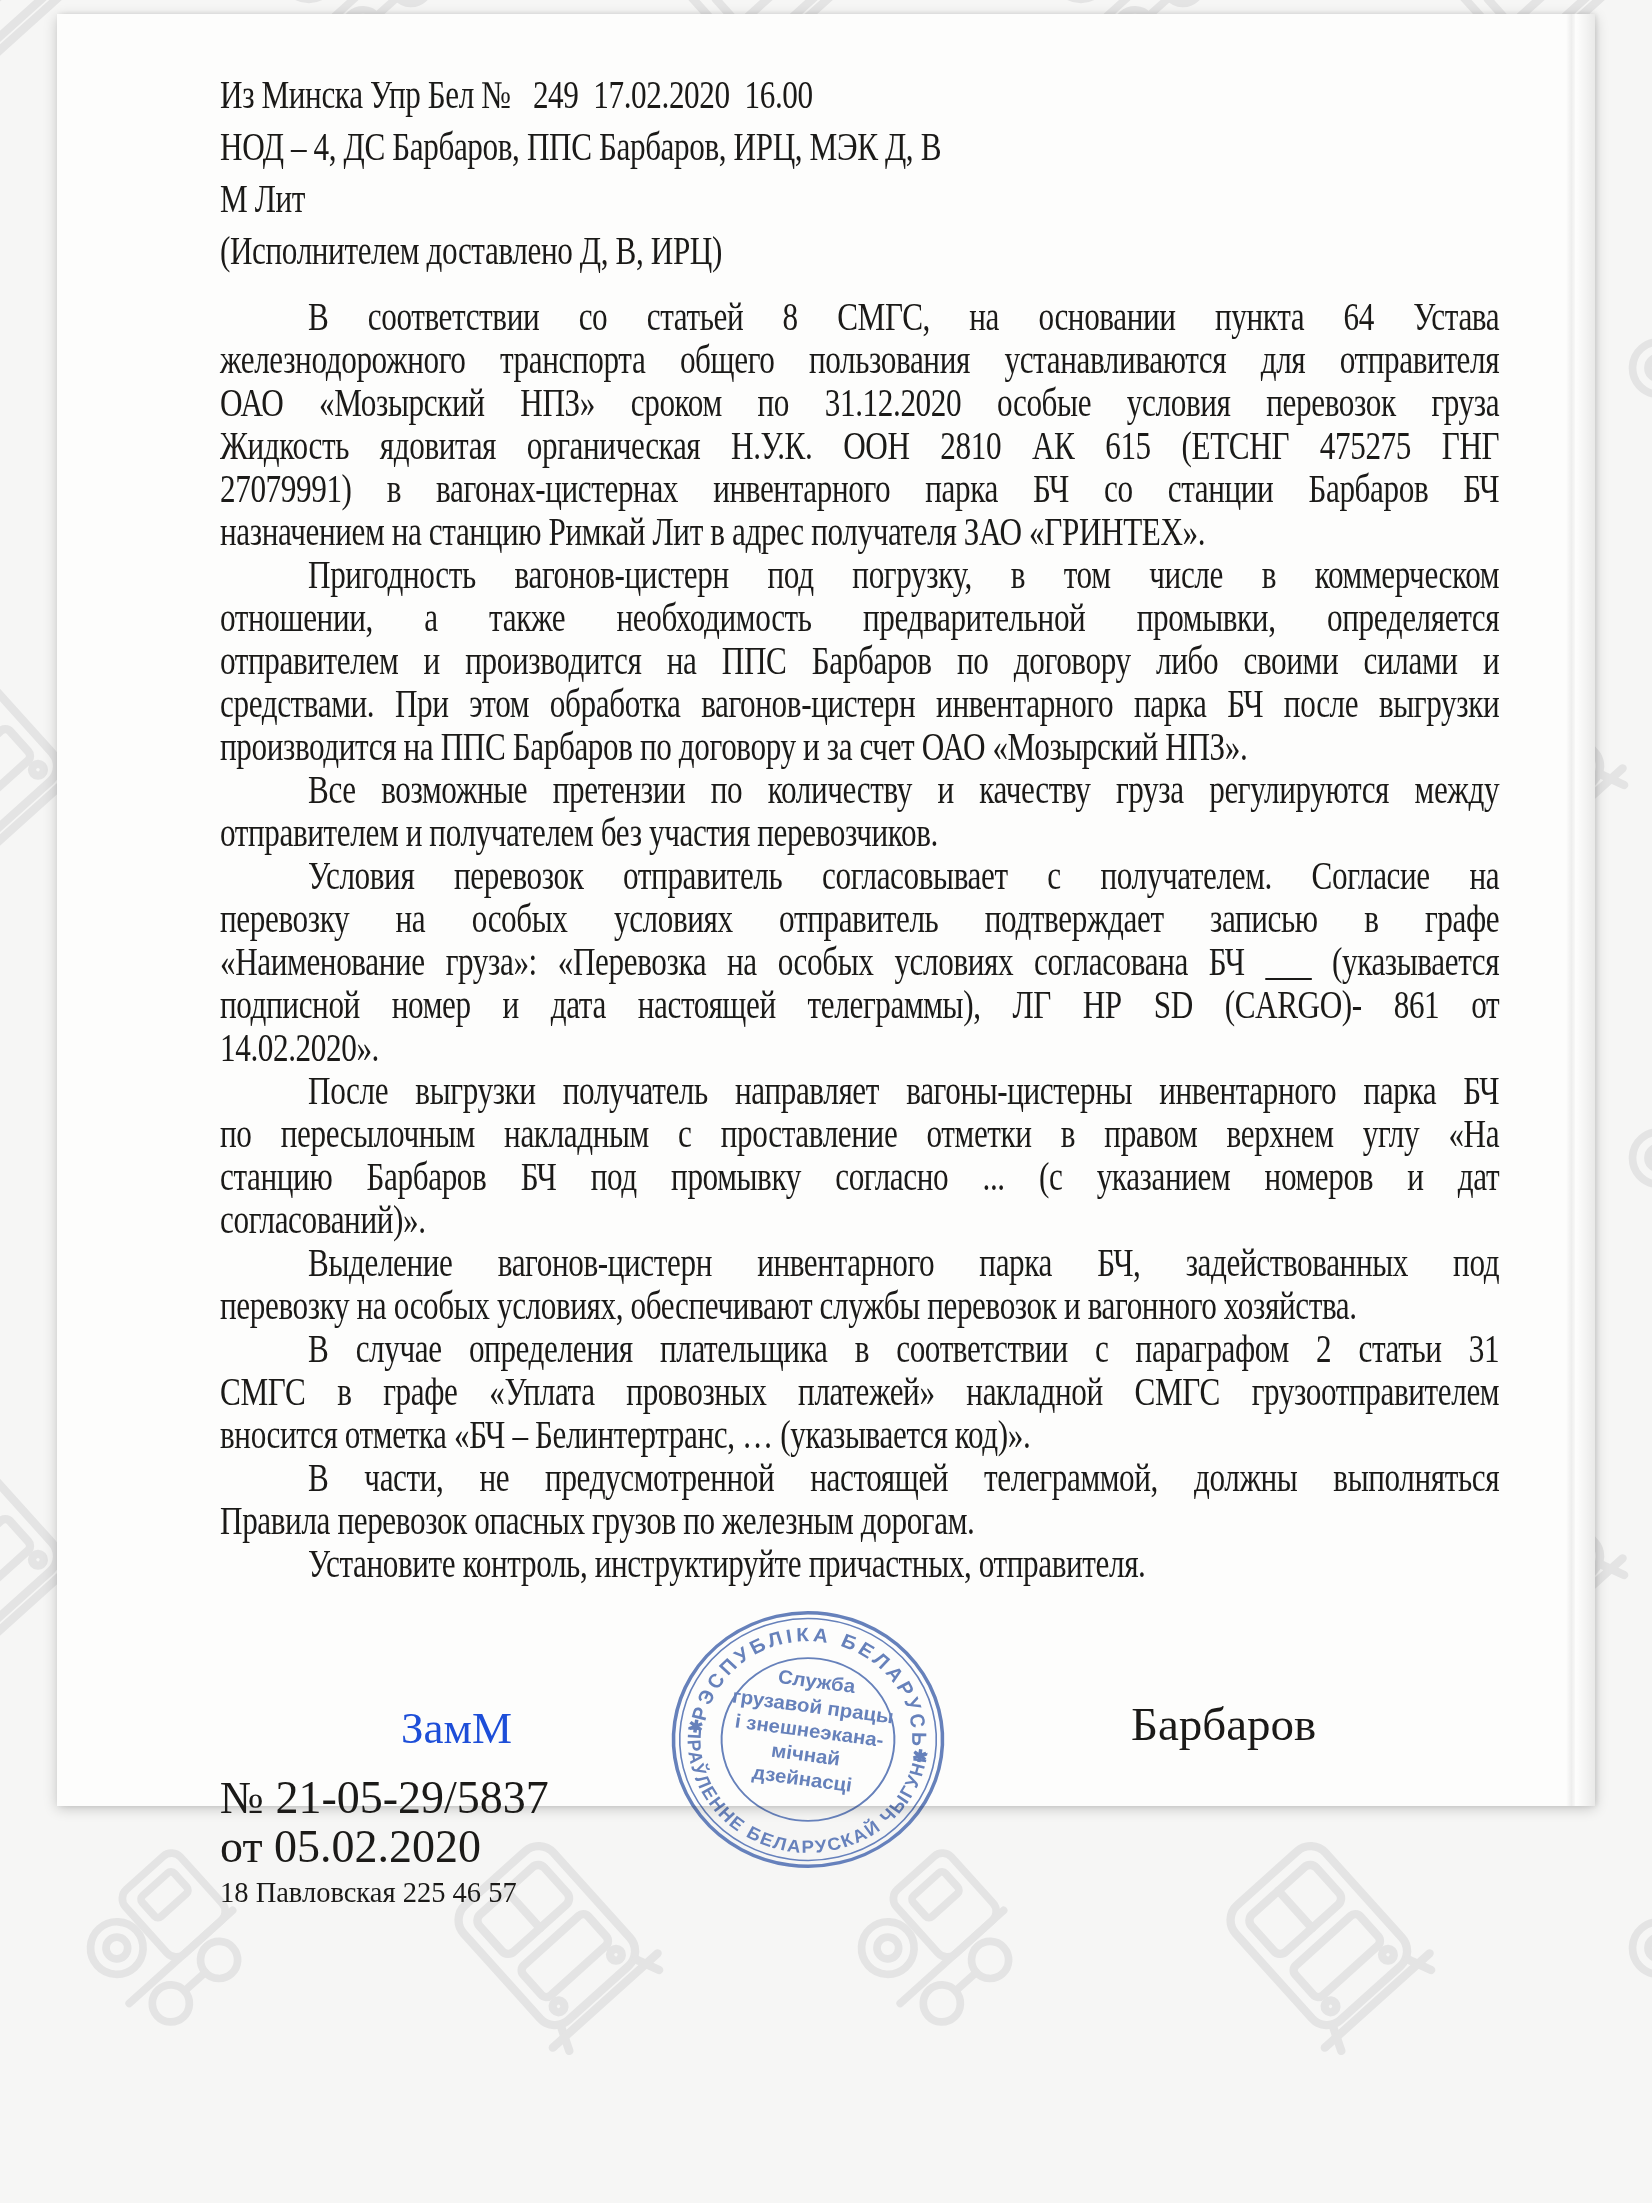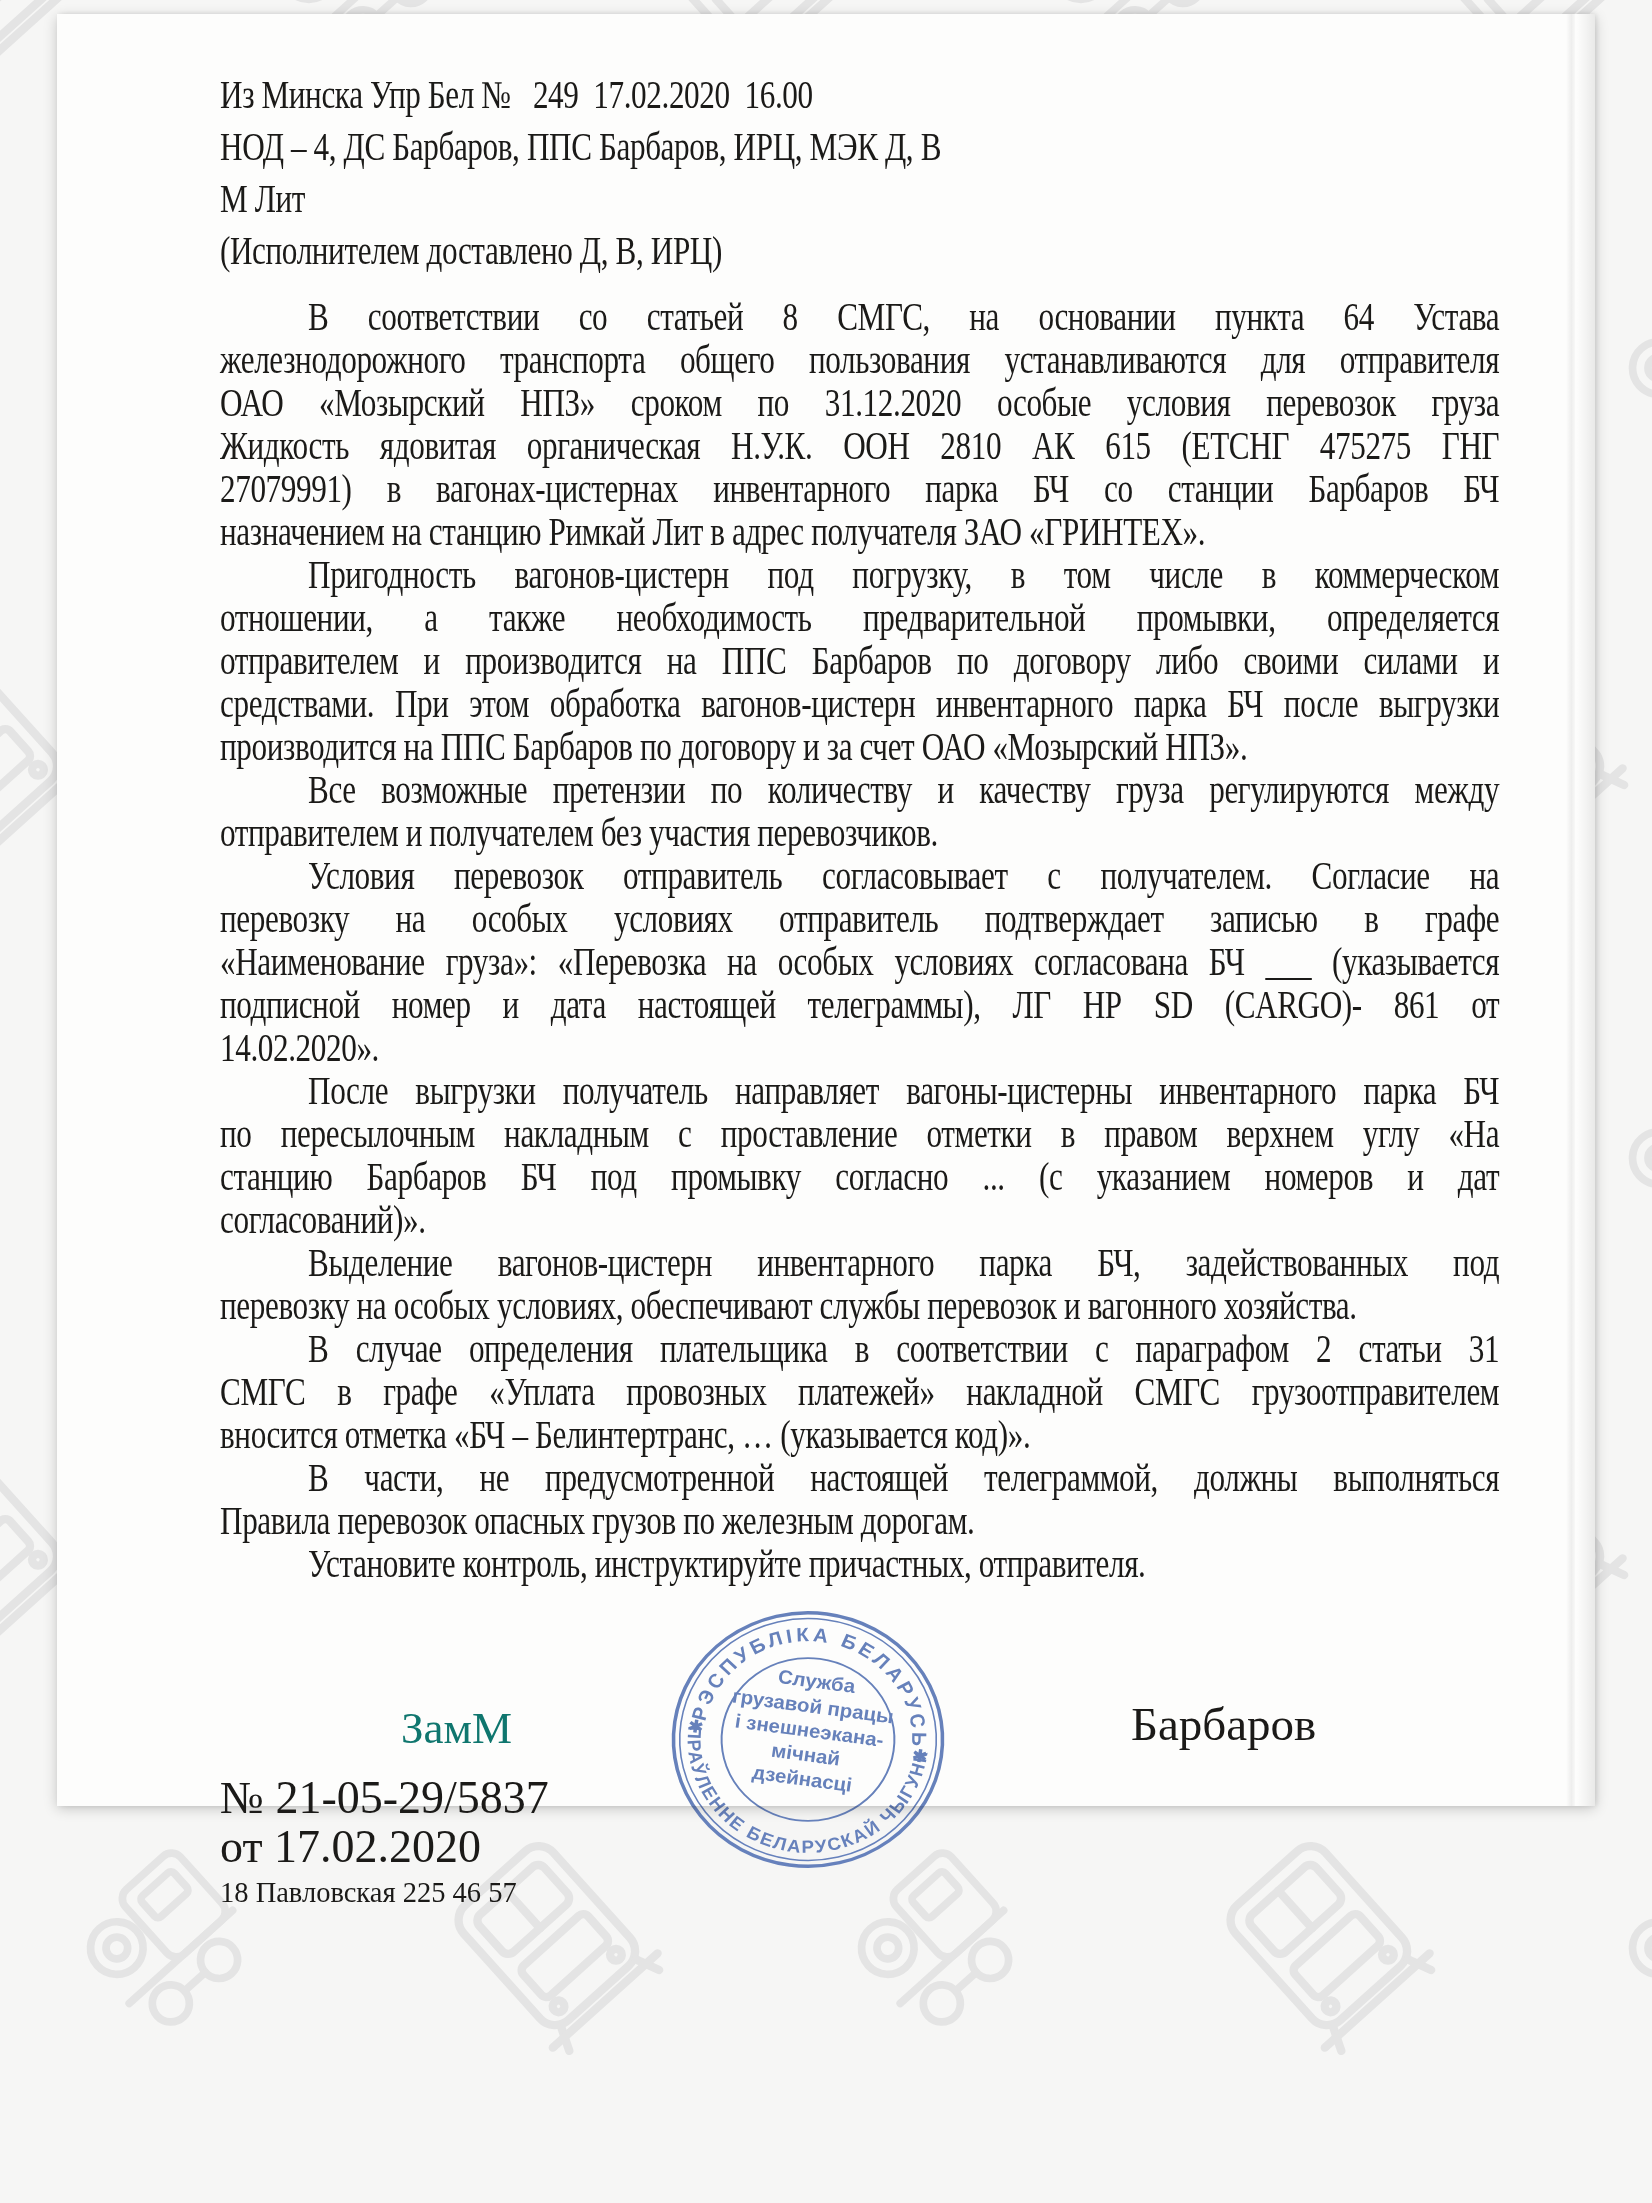--- a/index.html
+++ b/index.html
@@ -47,21 +47,21 @@
   #body{margin-top:18.4px;}
   .bline{
     font-size:39px;line-height:43px;letter-spacing:-0.5px;
     text-align:justify;text-align-last:justify;
   }
   .bline.first{text-indent:110px;}
   .bline.last{text-align-last:left;}
 
   .sig-left{
     position:absolute;left:344px;top:1688px;
-    font-size:45px;color:#0f766e;
+    font-size:45px;color:#1d4ed8;
   }
   .sig-right{
     position:absolute;left:1074px;top:1683px;
     font-size:47px;color:#1b1a18;
   }
   .ref{
     position:absolute;left:163px;top:1759px;color:#1b1a18;
   }
   .ref .num{font-size:46px;line-height:50px;text-align:center;}
   .ref .date{font-size:46px;line-height:48px;}
@@ -487,21 +487,21 @@
             <div class="bline first last">Установите контроль, инструктируйте причастных, отправителя.</div>
           </div>
       </div>
     </div>
 
     <div class="sig-left">ЗамМ</div>
     <div class="sig-right">Барбаров</div>
 
     <div class="ref">
       <div class="num">№ 21-05-29/5837</div>
-      <div class="date">от 17.02.2020</div>
+      <div class="date">от 05.02.2020</div>
       <div class="contact">18 Павловская 225 46 57</div>
     </div>
 
     <svg class="stamp" viewBox="0 0 330 330" preserveAspectRatio="none">
       <g transform="rotate(8 165 165)" fill="none" stroke="#4b6bb1">
         <circle cx="165" cy="165" r="151" stroke-width="4"></circle>
         <circle cx="165" cy="165" r="144" stroke-width="1.8"></circle>
         <circle cx="165" cy="165" r="97" stroke-width="2.2"></circle>
         <path id="arcTop" d="M 48 165 A 117 117 0 0 1 282 165" stroke="none"></path>
         <path id="arcBot" d="M 30 165 A 135 135 0 0 0 300 165" stroke="none"></path>

